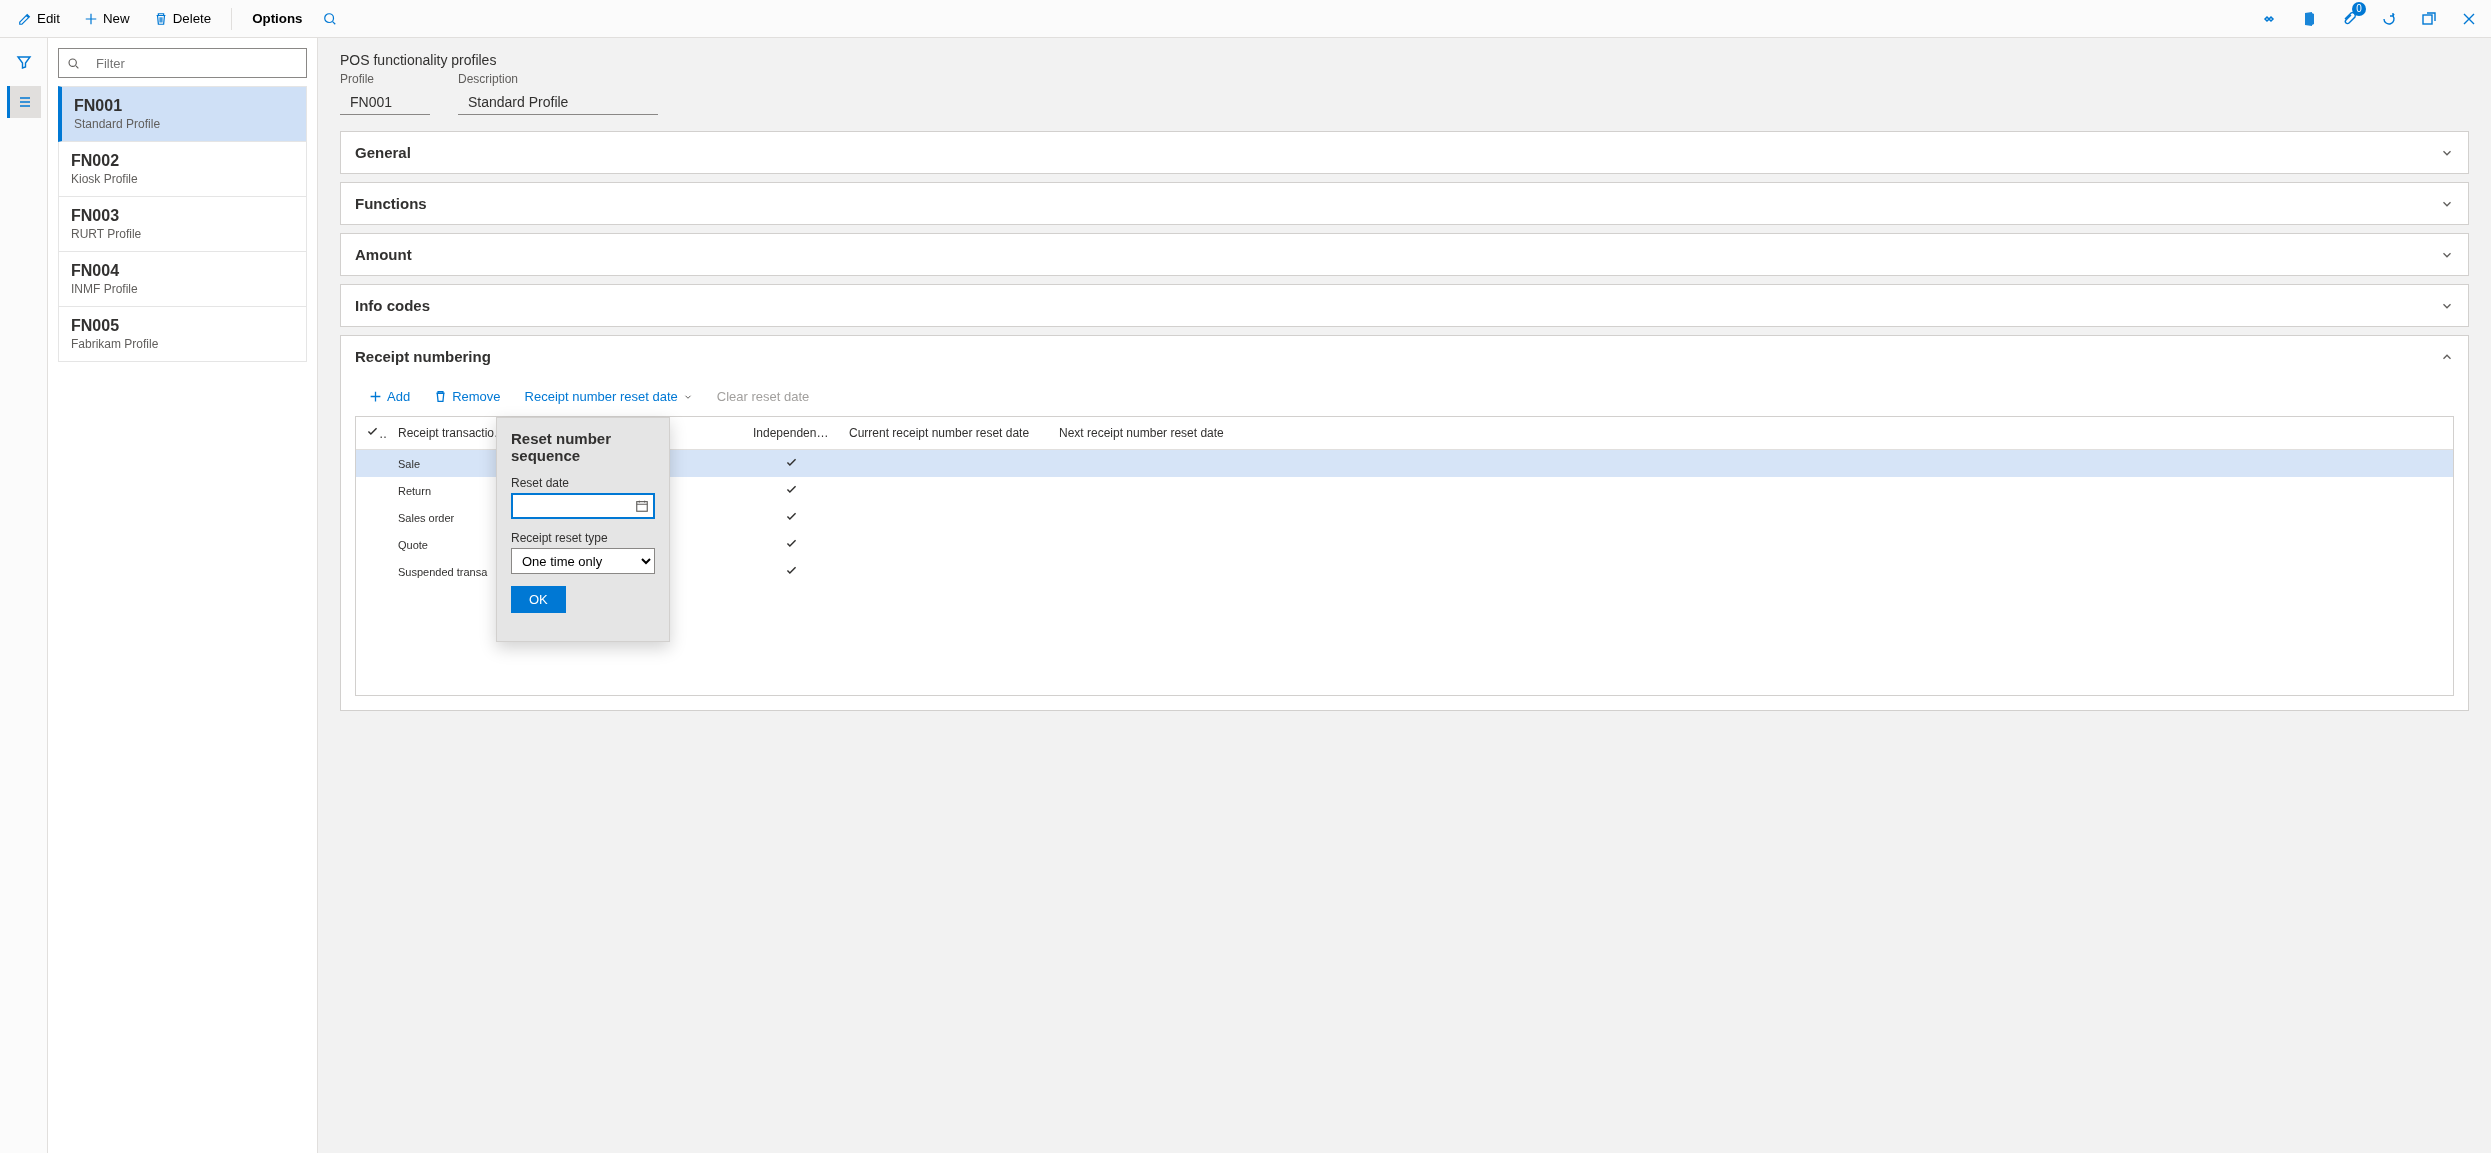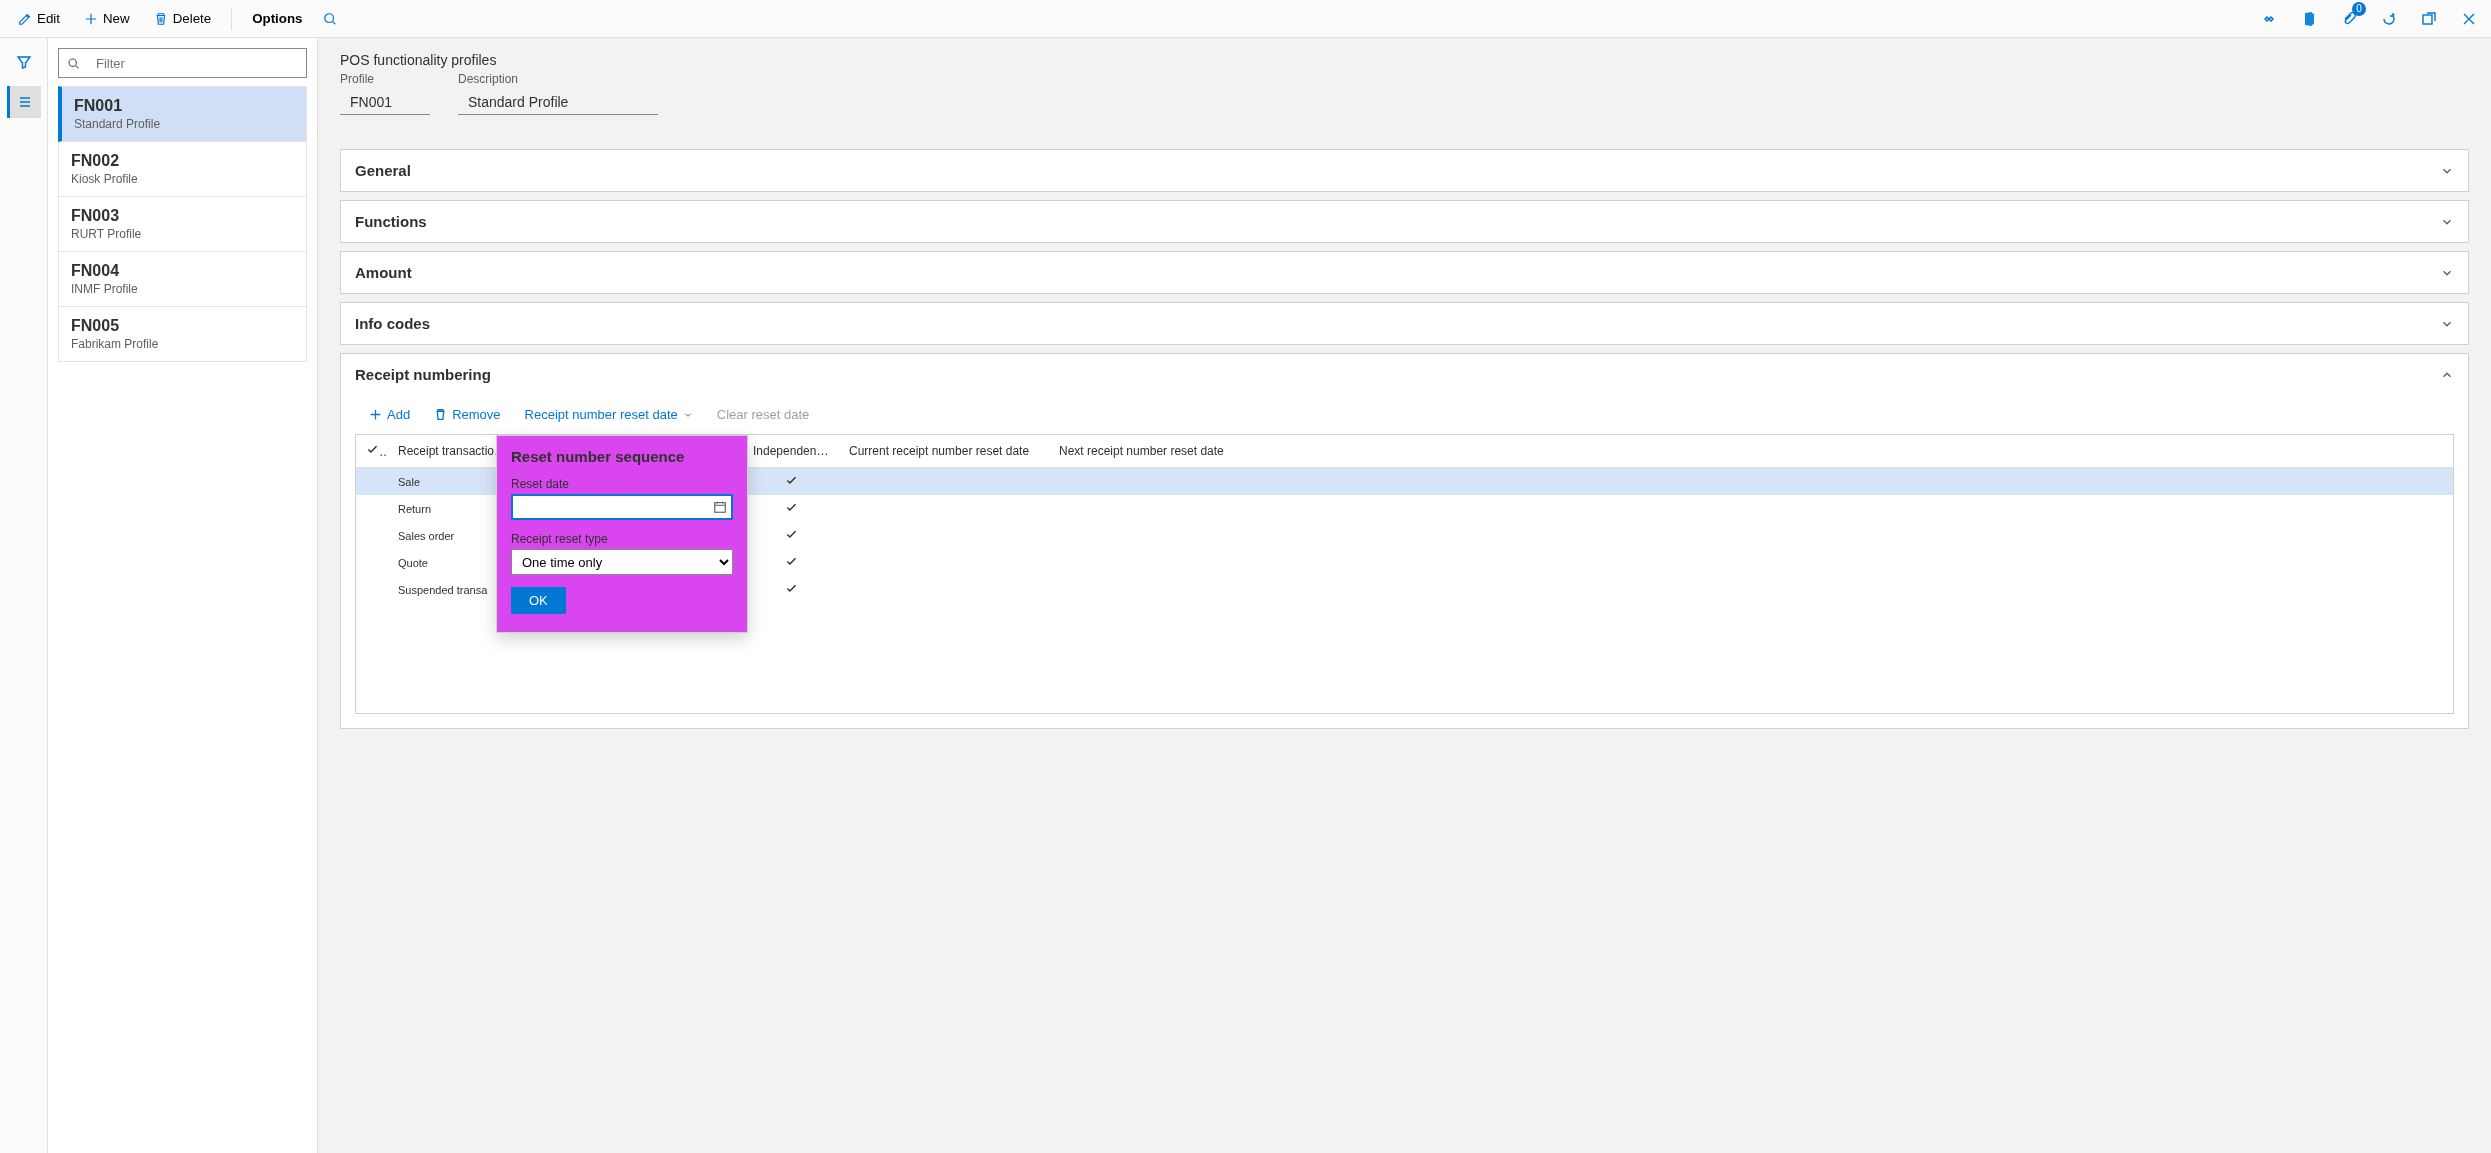--- a/index.html
+++ b/index.html
@@ -86,21 +86,21 @@
   padding:10px 12px; border:1px solid #e5e5e5; border-top:none; cursor:pointer; background:#fff;
 }
 .list-item:first-child{ border-top:1px solid #e5e5e5;}
 .list-item.selected { background:#cfe0f6; border-left:4px solid #0078d4; }
 .list-item .code { font-size:16px; font-weight:600; }
 .list-item .desc { font-size:12px; color:#605e5c; margin-top:2px;}
 .main {
   flex:1; overflow:auto; padding:14px 22px;
 }
 .page-title { font-size:14px; color:#323130; margin-bottom:4px;}
-.header-fields { display:flex; gap:28px; margin-bottom:34px;}
+.header-fields { display:flex; gap:28px; margin-bottom:16px;}
 .header-fields .field label { font-size:12px; color:#605e5c; display:block; margin-bottom:4px;}
 .header-fields .field .value { border-bottom:1px solid #8a8886; padding:4px 6px 4px 10px; font-size:14px; min-width:90px; display:inline-block;}
 .header-fields .field .value.wide{ min-width:200px;}
 .section {
   background:#fff; border:1px solid #d2d0ce; margin-bottom:8px;
 }
 .section-header {
   display:flex; align-items:center; justify-content:space-between;
   padding:12px 14px; cursor:pointer;gap:29px;
 }
@@ -120,22 +120,22 @@
 .grid {
   border:1px solid #d2d0ce;
 }
 .grid table { width:100%; border-collapse:collapse; table-layout:fixed;}
 .grid th { text-align:left; font-weight:400; font-size:12px; color:#323130; padding:8px 10px; border-bottom:1px solid #e1dfdd; overflow:hidden; text-overflow:ellipsis; white-space:nowrap;}
 .grid td { padding:6px 10px; font-size:11px; }
 .grid tr.selected td { background:#d6e4f7; }
 .check-cell { text-align:center; }
 .check-svg{ width:13px; height:13px; stroke:#323130; fill:none; stroke-width:1.8;}
 .popup {
-  position:absolute; background:#d946ef; border:1px solid #d2d0ce; box-shadow:0 6px 16px rgba(0,0,0,0.18);
-  padding:12px 14px 18px 14px; width:252px;
+  position:absolute; background:#e5e5e5; border:1px solid #d2d0ce; box-shadow:0 6px 16px rgba(0,0,0,0.18);
+  padding:12px 14px 28px 14px; width:174px;
 }
 .popup h4{ font-size:15px; font-weight:600; margin-bottom:12px;}
 .popup label{ font-size:12px; color:#323130; display:block; margin-bottom:3px;}
 .popup .input-row{ margin-bottom:12px;}
 .popup .text-input{ width:100%; height:26px; border:2px solid #0078d4; padding:0 26px 0 6px; font-size:13px; outline:none;}
 .popup .date-wrap{ position:relative;}
 .popup .date-wrap .cal-icon{ position:absolute; right:6px; top:50%; transform:translateY(-50%); width:14px; height:14px; stroke:#605e5c; fill:none; stroke-width:1.3;}
 .popup select{ width:100%; height:26px; border:1px solid #8a8886; padding:0 6px; font-size:13px; background:#fff;}
 .popup .ok-btn{ background:#0078d4; color:#fff; border:none; padding:6px 18px; font-size:13px; cursor:pointer;}
 .grid .pad-row td{ height:110px;}

